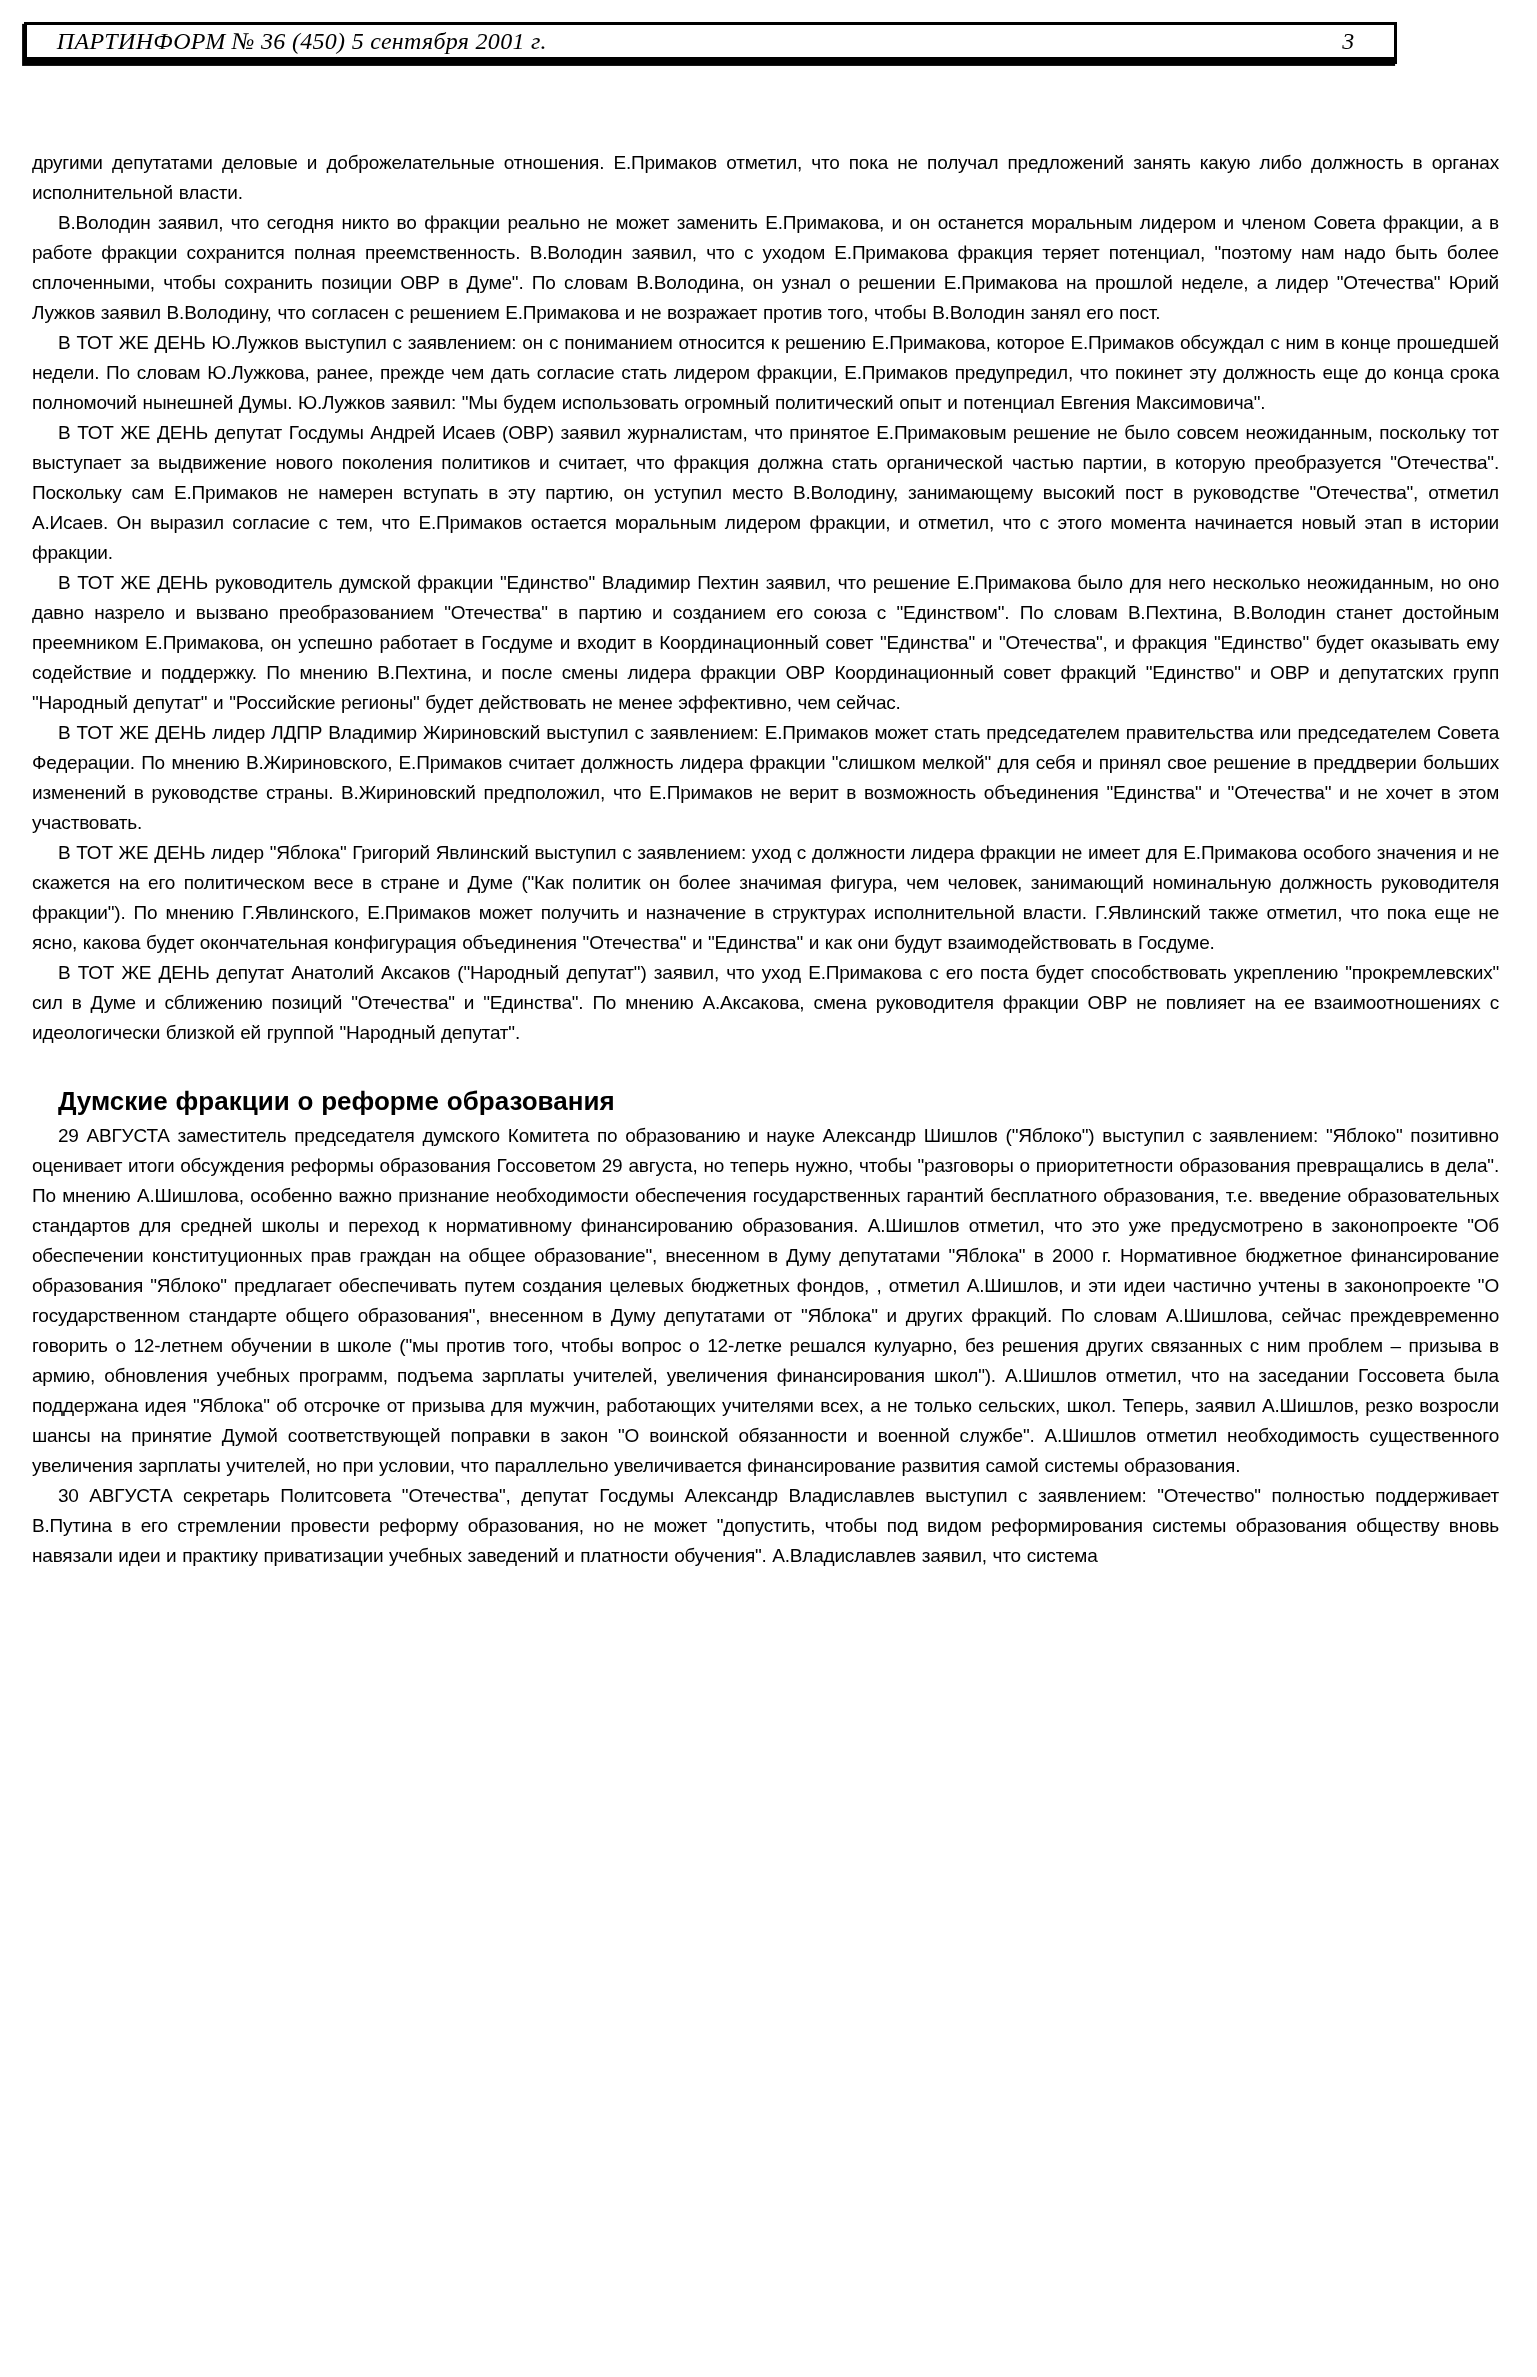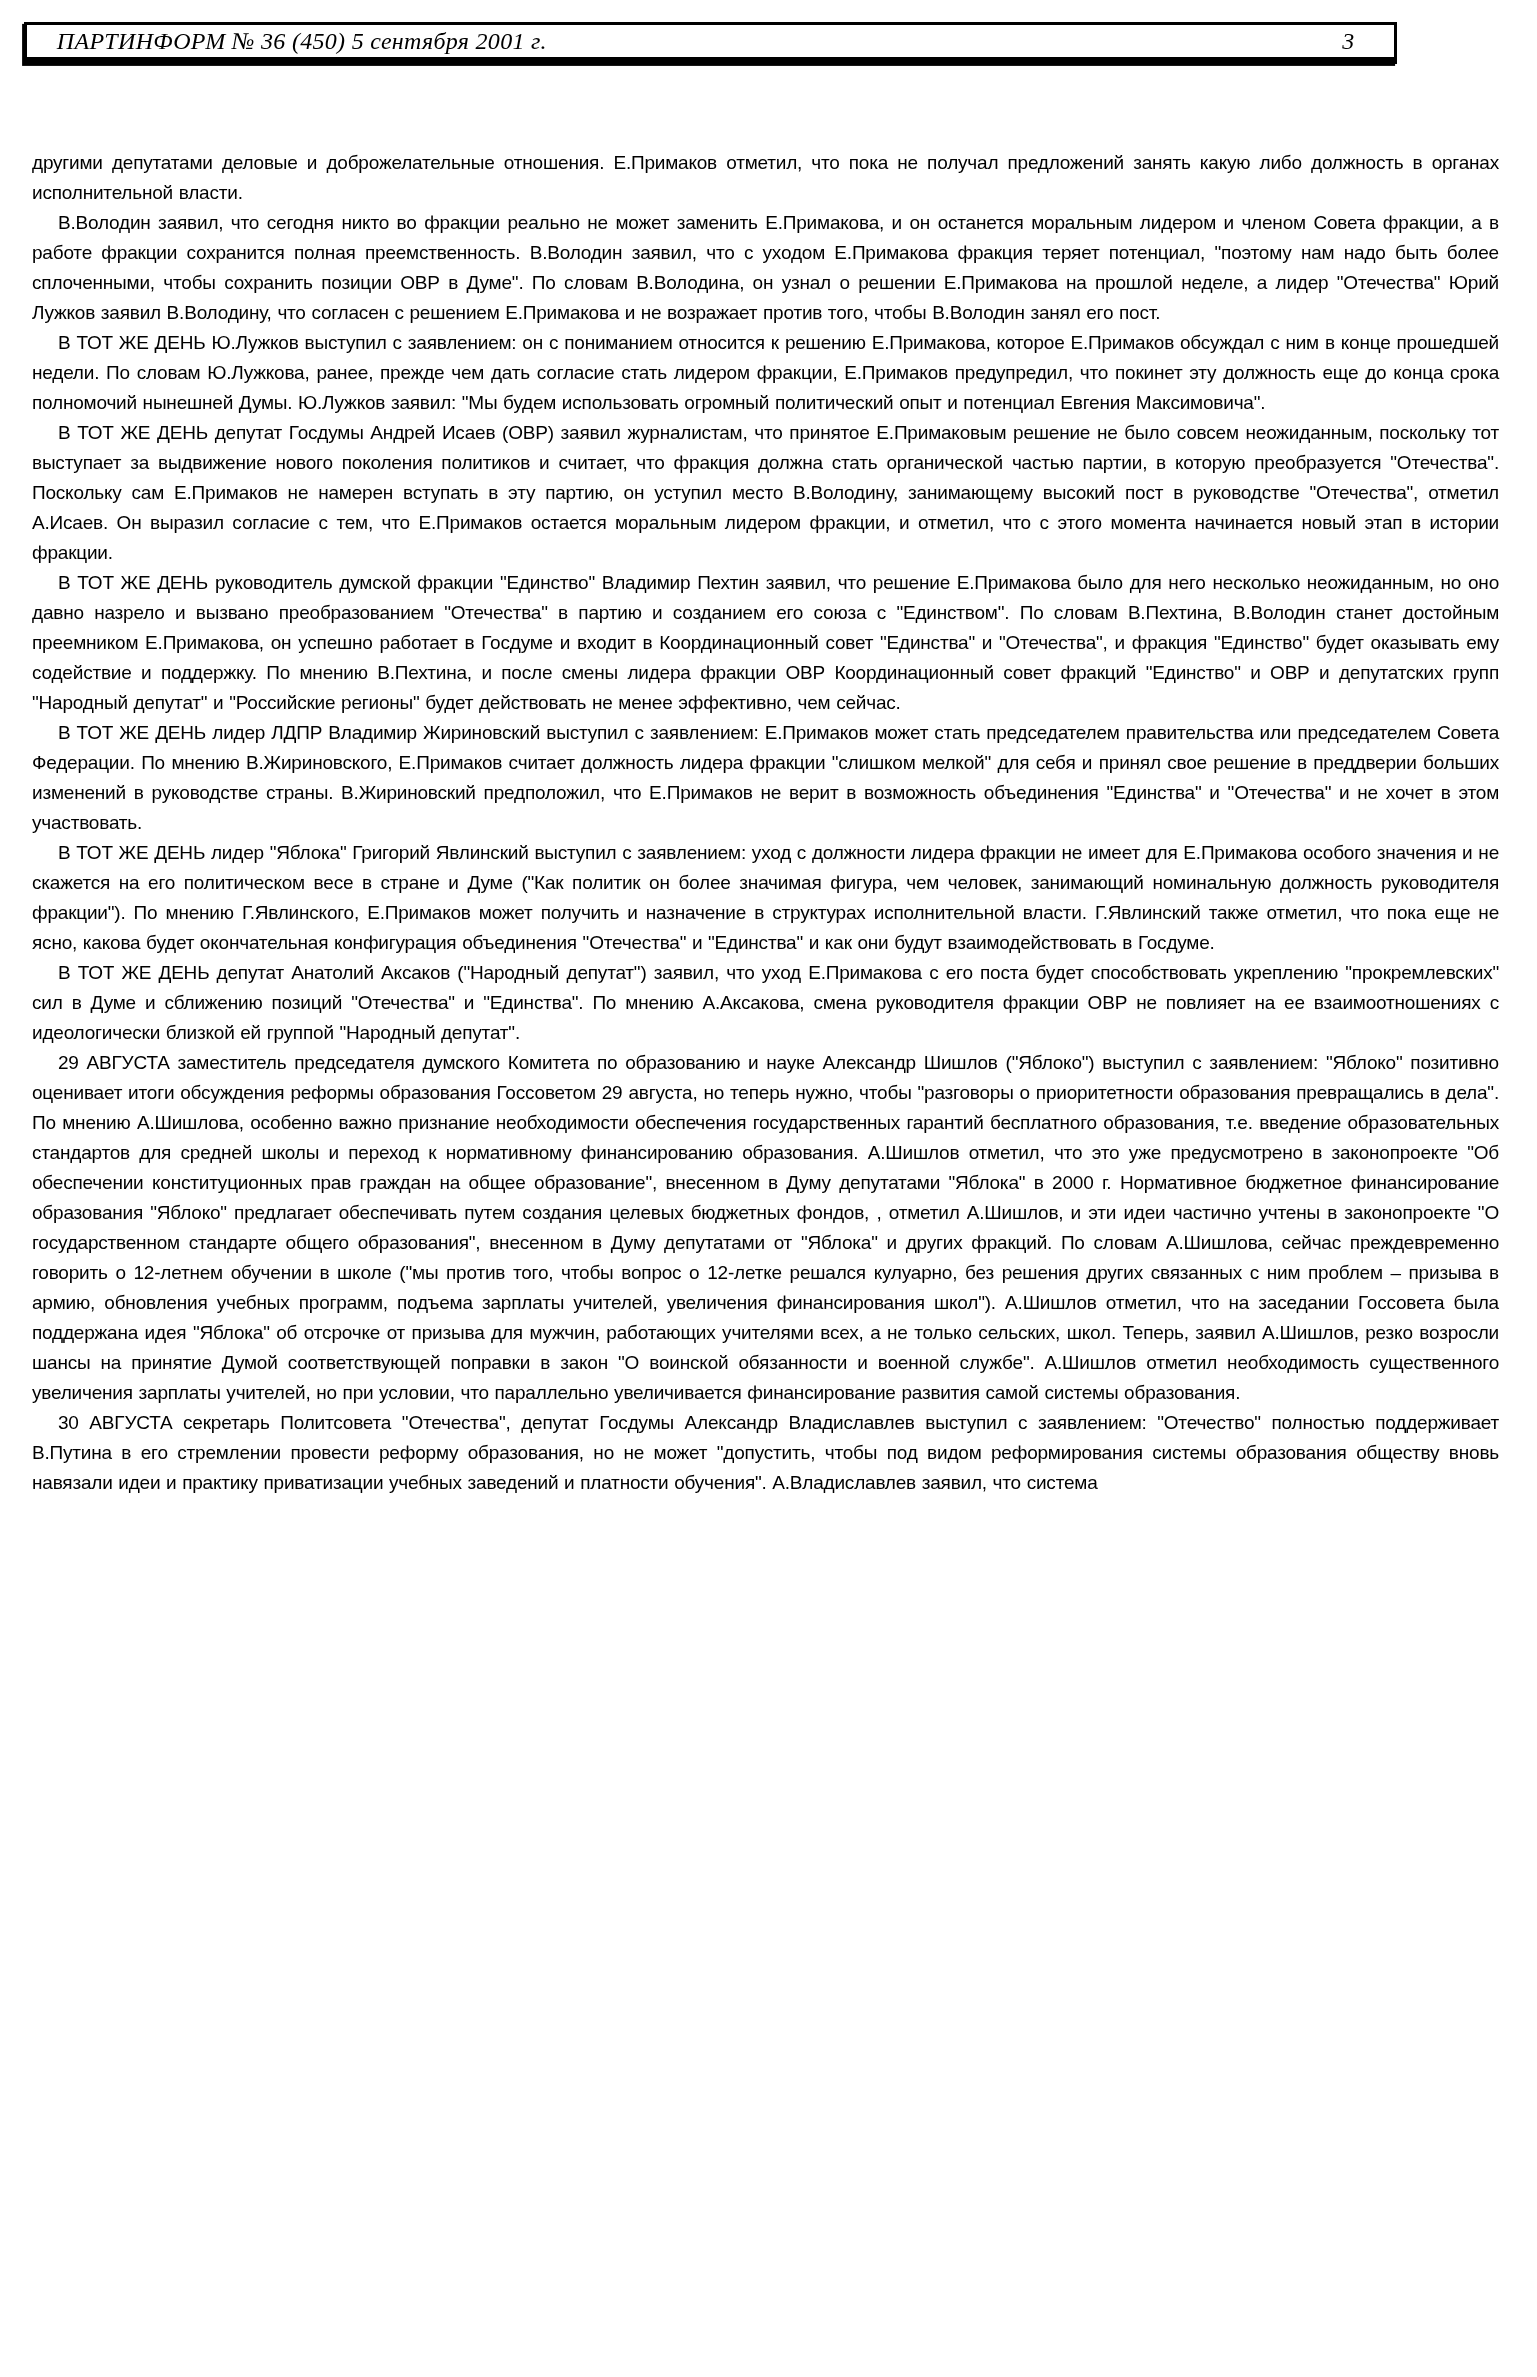--- a/index.html
+++ b/index.html
@@ -77,20 +77,21 @@
         <p class="para">другими депутатами деловые и доброжелательные отношения. Е.Примаков отметил, что пока не получал предложений занять какую либо должность в органах исполнительной власти.</p>
         <p class="para indent">В.Володин заявил, что сегодня никто во фракции реально не может заменить Е.Примакова, и он останется моральным лидером и членом Совета фракции, а в работе фракции сохранится полная преемственность. В.Володин заявил, что с уходом Е.Примакова фракция теряет потенциал, "поэтому нам надо быть более сплоченными, чтобы сохранить позиции ОВР в Думе". По словам В.Володина, он узнал о решении Е.Примакова на прошлой неделе, а лидер "Отечества" Юрий Лужков заявил В.Володину, что согласен с решением Е.Примакова и не возражает против того, чтобы В.Володин занял его пост.</p>
         <p class="para indent">В ТОТ ЖЕ ДЕНЬ Ю.Лужков выступил с заявлением: он с пониманием относится к решению Е.Примакова, которое Е.Примаков обсуждал с ним в конце прошедшей недели. По словам Ю.Лужкова, ранее, прежде чем дать согласие стать лидером фракции, Е.Примаков предупредил, что покинет эту должность еще до конца срока полномочий нынешней Думы. Ю.Лужков заявил: "Мы будем использовать огромный политический опыт и потенциал Евгения Максимовича".</p>
         <p class="para indent">В ТОТ ЖЕ ДЕНЬ депутат Госдумы Андрей Исаев (ОВР) заявил журналистам, что принятое Е.Примаковым решение не было совсем неожиданным, поскольку тот выступает за выдвижение нового поколения политиков и считает, что фракция должна стать органической частью партии, в которую преобразуется "Отечества". Поскольку сам Е.Примаков не намерен вступать в эту партию, он уступил место В.Володину, занимающему высокий пост в руководстве "Отечества", отметил А.Исаев. Он выразил согласие с тем, что Е.Примаков остается моральным лидером фракции, и отметил, что с этого момента начинается новый этап в истории фракции.</p>
         <p class="para indent">В ТОТ ЖЕ ДЕНЬ руководитель думской фракции "Единство" Владимир Пехтин заявил, что решение Е.Примакова было для него несколько неожиданным, но оно давно назрело и вызвано преобразованием "Отечества" в партию и созданием его союза с "Единством". По словам В.Пехтина, В.Володин станет достойным преемником Е.Примакова, он успешно работает в Госдуме и входит в Координационный совет "Единства" и "Отечества", и фракция "Единство" будет оказывать ему содействие и поддержку. По мнению В.Пехтина, и после смены лидера фракции ОВР Координационный совет фракций "Единство" и ОВР и депутатских групп "Народный депутат" и "Российские регионы" будет действовать не менее эффективно, чем сейчас.</p>
         <p class="para indent">В ТОТ ЖЕ ДЕНЬ лидер ЛДПР Владимир Жириновский выступил с заявлением: Е.Примаков может стать председателем правительства или председателем Совета Федерации. По мнению В.Жириновского, Е.Примаков считает должность лидера фракции "слишком мелкой" для себя и принял свое решение в преддверии больших изменений в руководстве страны. В.Жириновский предположил, что Е.Примаков не верит в возможность объединения "Единства" и "Отечества" и не хочет в этом участвовать.</p>
         <p class="para indent">В ТОТ ЖЕ ДЕНЬ лидер "Яблока" Григорий Явлинский выступил с заявлением: уход с должности лидера фракции не имеет для Е.Примакова особого значения и не скажется на его политическом весе в стране и Думе ("Как политик он более значимая фигура, чем человек, занимающий номинальную должность руководителя фракции"). По мнению Г.Явлинского, Е.Примаков может получить и назначение в структурах исполнительной власти. Г.Явлинский также отметил, что пока еще не ясно, какова будет окончательная конфигурация объединения "Отечества" и "Единства" и как они будут взаимодействовать в Госдуме.</p>
         <p class="para indent">В ТОТ ЖЕ ДЕНЬ депутат Анатолий Аксаков ("Народный депутат") заявил, что уход Е.Примакова с его поста будет способствовать укреплению "прокремлевских" сил в Думе и сближению позиций "Отечества" и "Единства". По мнению А.Аксакова, смена руководителя фракции ОВР не повлияет на ее взаимоотношениях с идеологически близкой ей группой "Народный депутат".</p>
       </div>
 
+    <h2 class="section-heading">Думские фракции о реформе образования</h2>
 
     <div>
         <p class="para indent">29 АВГУСТА заместитель председателя думского Комитета по образованию и науке Александр Шишлов ("Яблоко") выступил с заявлением: "Яблоко" позитивно оценивает итоги обсуждения реформы образования Госсоветом 29 августа, но теперь нужно, чтобы "разговоры о приоритетности образования превращались в дела". По мнению А.Шишлова, особенно важно признание необходимости обеспечения государственных гарантий бесплатного образования, т.е. введение образовательных стандартов для средней школы и переход к нормативному финансированию образования. А.Шишлов отметил, что это уже предусмотрено в законопроекте "Об обеспечении конституционных прав граждан на общее образование", внесенном в Думу депутатами "Яблока" в 2000 г. Нормативное бюджетное финансирование образования "Яблоко" предлагает обеспечивать путем создания целевых бюджетных фондов, , отметил А.Шишлов, и эти идеи частично учтены в законопроекте "О государственном стандарте общего образования", внесенном в Думу депутатами от "Яблока" и других фракций. По словам А.Шишлова, сейчас преждевременно говорить о 12-летнем обучении в школе ("мы против того, чтобы вопрос о 12-летке решался кулуарно, без решения других связанных с ним проблем – призыва в армию, обновления учебных программ, подъема зарплаты учителей, увеличения финансирования школ"). А.Шишлов отметил, что на заседании Госсовета была поддержана идея "Яблока" об отсрочке от призыва для мужчин, работающих учителями всех, а не только сельских, школ. Теперь, заявил А.Шишлов, резко возросли шансы на принятие Думой соответствующей поправки в закон "О воинской обязанности и военной службе". А.Шишлов отметил необходимость существенного увеличения зарплаты учителей, но при условии, что параллельно увеличивается финансирование развития самой системы образования.</p>
         <p class="para indent">30 АВГУСТА секретарь Политсовета "Отечества", депутат Госдумы Александр Владиславлев выступил с заявлением: "Отечество" полностью поддерживает В.Путина в его стремлении провести реформу образования, но не может "допустить, чтобы под видом реформирования системы образования обществу вновь навязали идеи и практику приватизации учебных заведений и платности обучения". А.Владиславлев заявил, что система</p>
       </div>
 
   </main>
 
 </div>
 

